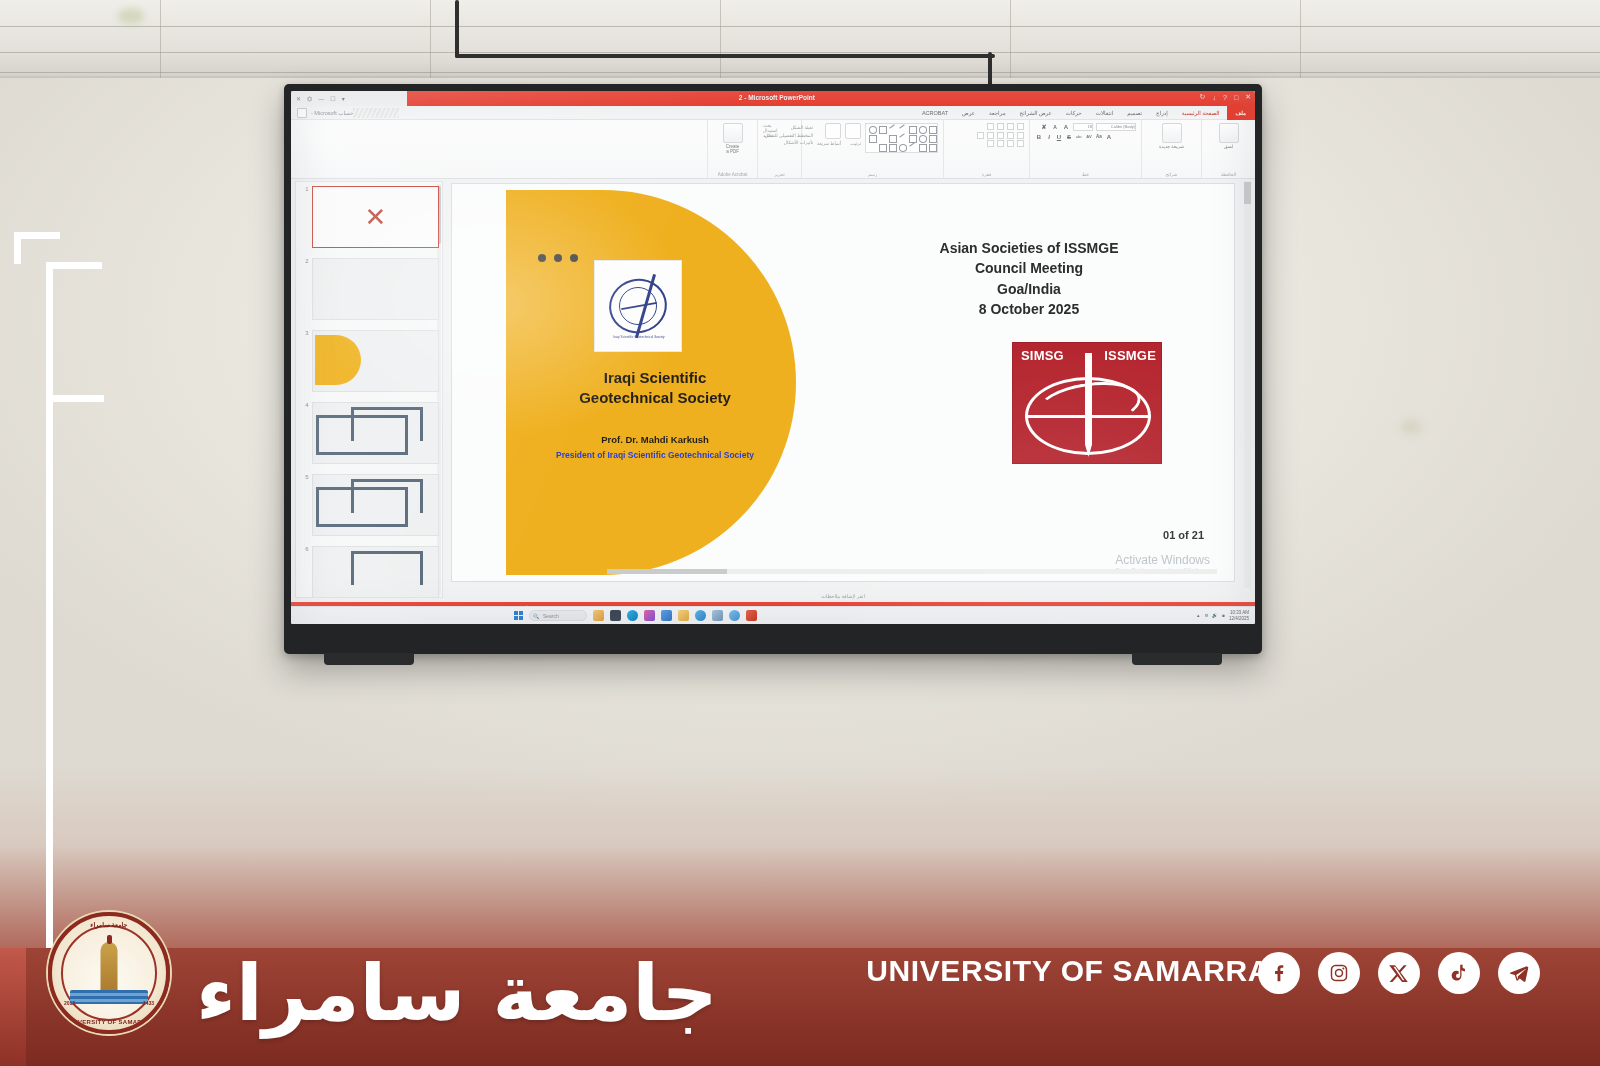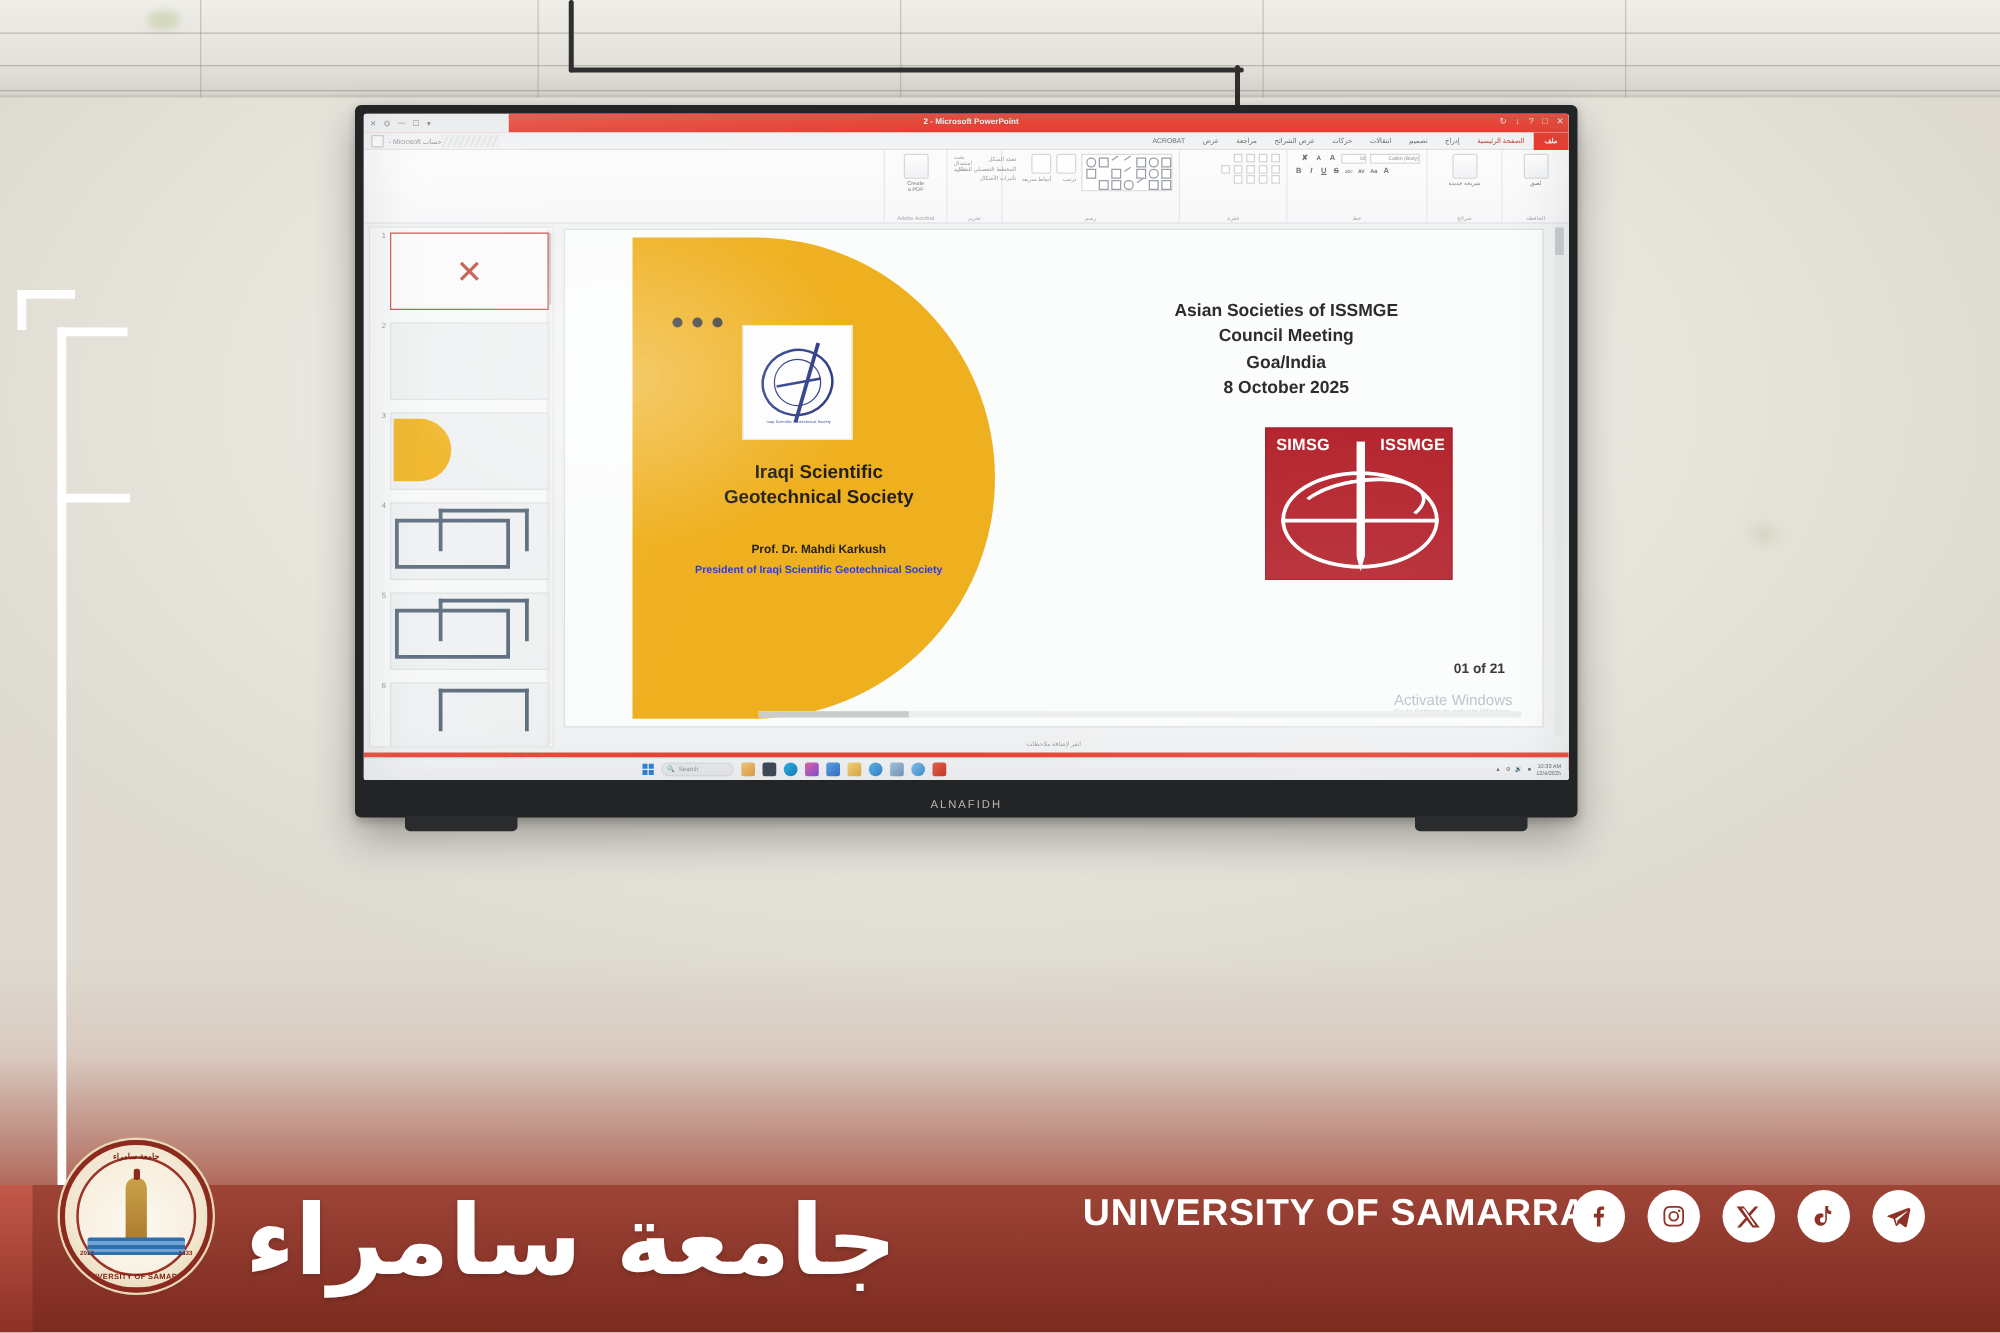--- a/index.html
+++ b/index.html
@@ -437,21 +437,20 @@
   <div class="wall-stain" style="left:1400px; top:420px; width:22px; height:14px;"></div>
   <div class="wall-stain" style="left:540px; top:320px; width:34px; height:22px; background:rgba(212,196,150,.35);"></div>
 
   <div class="cable" style="left:455px; top:0; width:4px; height:58px;"></div>
   <div class="cable" style="left:455px; top:54px; width:540px; height:4px; border-radius:4px;"></div>
   <div class="cable" style="left:988px; top:52px; width:4px; height:36px;"></div>
 
   <div id="tv">
     <div id="tv-stand-l"></div>
     <div id="tv-stand-r"></div>
-    <div id="tv-brand">ALNAFIDH</div>
 
     <div id="screen">
       <div class="ppt">
 
         <div class="pp-titlebar">
           <div class="pp-title-text">2 - Microsoft PowerPoint</div>
           <div class="pp-tb-right">
             <span>↻</span>
             <span>↓</span>
             <span>?</span>

